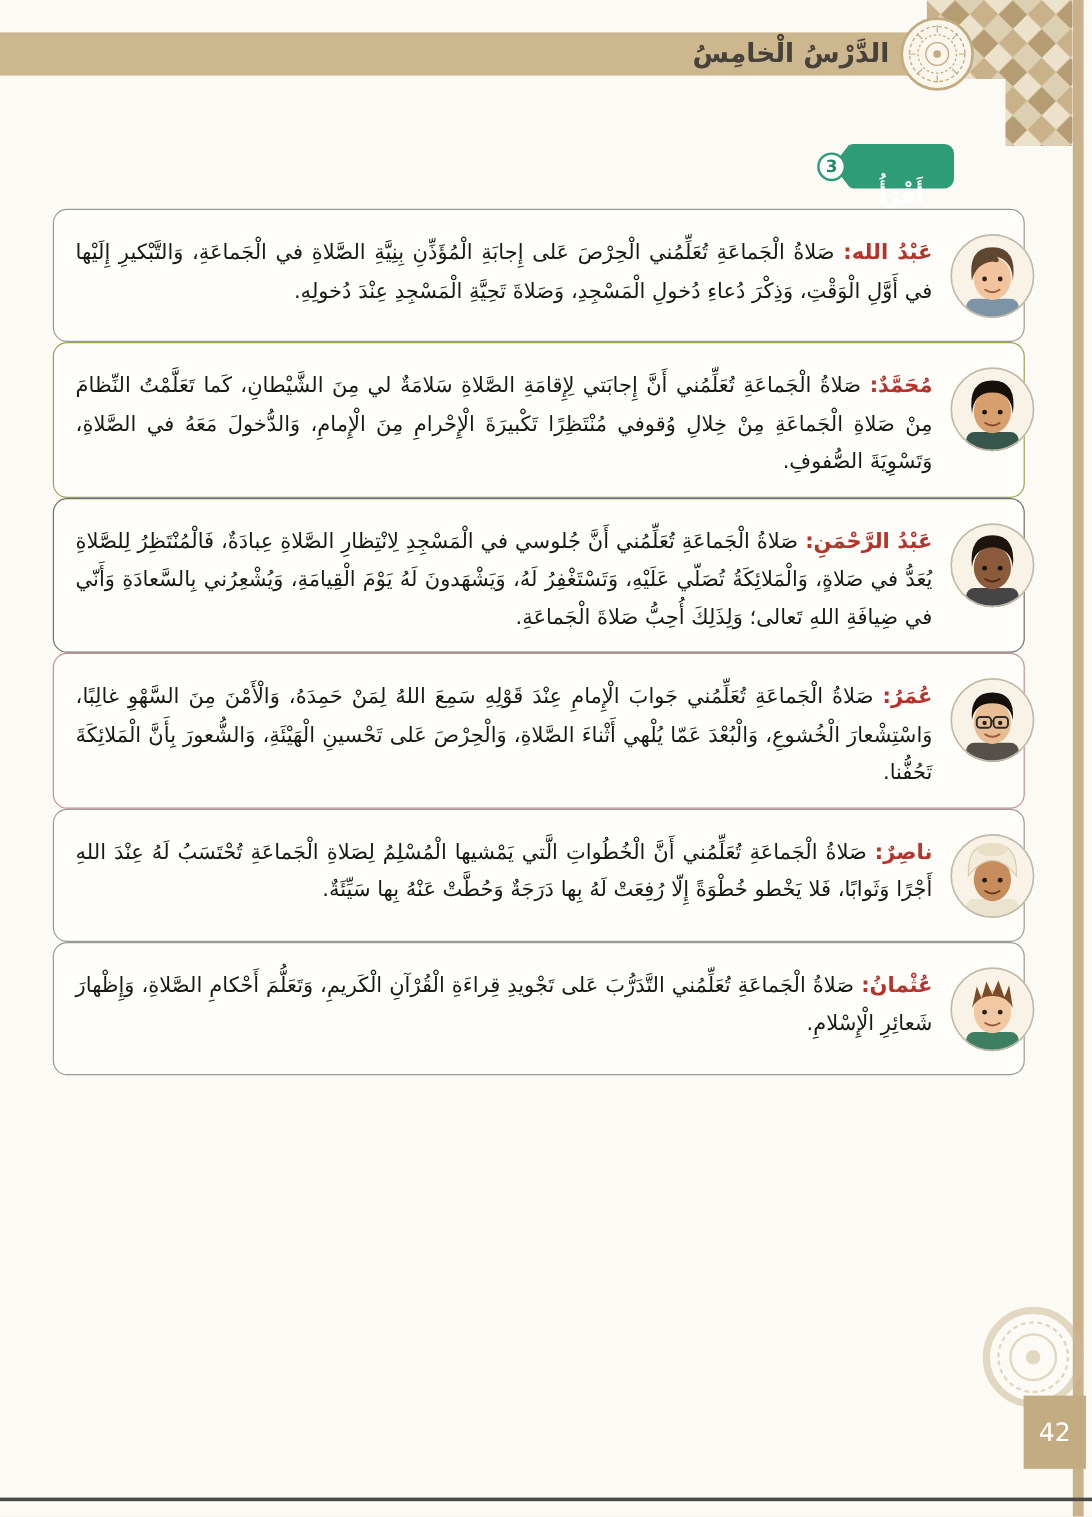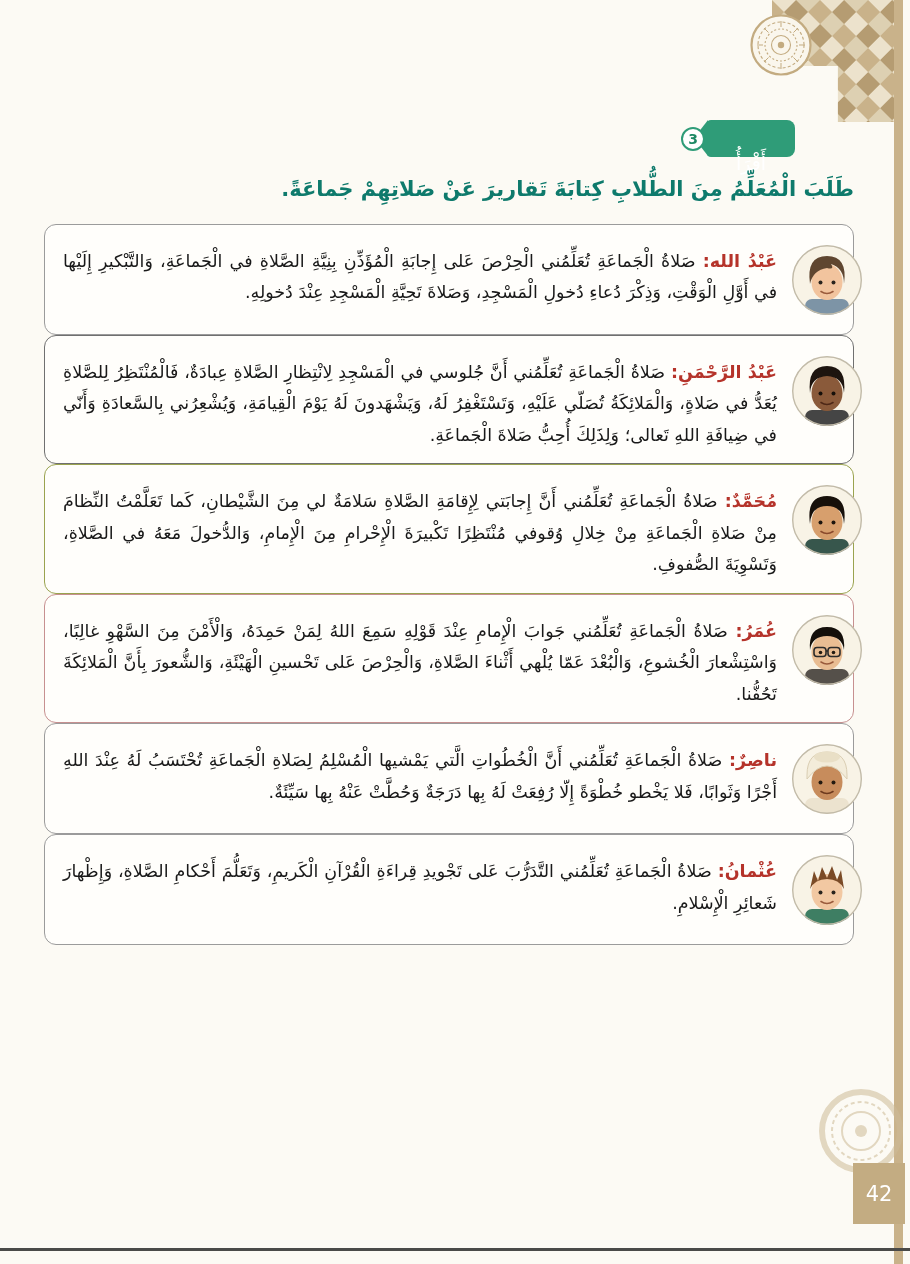--- a/index.html
+++ b/index.html
@@ -33,21 +33,21 @@
   .badge {
     position:absolute; top:120px; right:115px; width:88px; height:37px;
     background:#2f9c78; border-radius:4px 8px 8px 4px;
     display:flex; align-items:center; justify-content:center;
   }
   .badge::before {
     content:""; position:absolute; left:-13px; top:0;
     border-top:18.5px solid transparent; border-bottom:18.5px solid transparent;
     border-right:14px solid #2f9c78;
   }
-  .badge-label { color:#fff; font-size:19px; font-weight:normal; direction:rtl;margin-top:48px; }
+  .badge-label { color:#fff; font-size:19px; font-weight:bold; direction:rtl;margin-top:48px; }
   .badge-num {
     position:absolute; left:-26px; top:50%; transform:translateY(-50%);
     width:24px; height:24px; background:#fff; border:2px solid #2f9c78; border-radius:50%;
     color:#1f8a66; font-weight:bold; font-size:14px;
     display:flex; align-items:center; justify-content:center;
   }
 
   
   .content { position:absolute; top:174px; right:56px; left:44px; direction:rtl; }
   .instruction { color:#0e7a6c; font-size:21px; font-weight:bold; margin:0 0 18px; text-align:right; line-height:1.5; }
@@ -92,20 +92,23 @@
           <rect width="34" height="34" fill="#ece2cc"></rect>
           <rect width="17" height="17" fill="#c9b28a"></rect>
           <rect x="17" y="17" width="17" height="17" fill="#b59c72"></rect>
           <rect x="17" y="0" width="17" height="17" fill="#ddd0b2"></rect>
         </pattern>
       </defs>
       <rect width="122" height="122" fill="url(#diagp)"></rect>
     </svg>
   </div>
 
+  <div class="header-bar">
+    <span class="lesson-title">الدَّرْسُ الْخامِسُ</span>
+  </div>
 
   <div class="ornament-top">
     <svg width="62" height="62" viewBox="0 0 62 62">
       <circle cx="31" cy="31" r="29.5" fill="#faf6ec" stroke="#c3ab80" stroke-width="2.2"></circle>
       <circle cx="31" cy="31" r="23" fill="none" stroke="#c3ab80" stroke-width="1.1" stroke-dasharray="3 2.2"></circle>
       <circle cx="31" cy="31" r="16" fill="none" stroke="#c3ab80" stroke-width="1.1" stroke-dasharray="2 2"></circle>
       <circle cx="31" cy="31" r="9.5" fill="none" stroke="#c3ab80" stroke-width="1.1"></circle>
       <circle cx="31" cy="31" r="3.2" fill="#c3ab80"></circle>
       <g stroke="#c3ab80" stroke-width="1">
         <line x1="31" y1="7" x2="31" y2="13"></line>
@@ -120,21 +123,20 @@
     </svg>
   </div>
 
   <div class="badge">
     <span class="badge-num">3</span>
     <span class="badge-label">أَقْرَأُ</span>
   </div>
 
   <div class="content">
 
-    <p class="instruction">طَلَبَ الْمُعَلِّمُ مِنَ الطُّلابِ كِتابَةَ تَقاريرَ عَنْ صَلاتِهِمْ جَماعَةً.</p>
 
 
     <div class="bubble" style="border-color:#9b9b9b">
       <span class="avatar">
         <svg width="72" height="72" viewBox="0 0 72 72">
           <defs>
               <clipPath id="avc1">
                 <circle cx="36" cy="36" r="35"></circle>
               </clipPath>
             </defs>
@@ -147,20 +149,44 @@
               <circle cx="42.5" cy="38.5" r="2" fill="#2a241d"></circle>
             <path d="M30 47.5 Q36 51.5 42 47.5" stroke="#9a5b3c" stroke-width="1.6" fill="none" stroke-linecap="round"></path>
           </g>
           <circle cx="36" cy="36" r="34.3" fill="none" stroke="#c2bba9" stroke-width="1.4"></circle>
         </svg>
       </span>
       <span class="speaker-name">عَبْدُ الله:</span>
       <span>صَلاةُ الْجَماعَةِ تُعَلِّمُني الْحِرْصَ عَلى إِجابَةِ الْمُؤَذِّنِ بِنِيَّةِ الصَّلاةِ في الْجَماعَةِ، وَالتَّبْكيرِ إِلَيْها في أَوَّلِ الْوَقْتِ، وَذِكْرَ دُعاءِ دُخولِ الْمَسْجِدِ، وَصَلاةَ تَحِيَّةِ الْمَسْجِدِ عِنْدَ دُخولِهِ.</span>
     </div>
 
+    <div class="bubble" style="border-color:#9aa34f">
+      <span class="avatar">
+        <svg width="72" height="72" viewBox="0 0 72 72">
+          <defs>
+              <clipPath id="avc3">
+                <circle cx="36" cy="36" r="35"></circle>
+              </clipPath>
+            </defs>
+          <g clip-path="url(#avc3)">
+            <circle cx="36" cy="36" r="35" fill="#f8f3e6"></circle>
+            <rect x="14" y="55" width="44" height="18" rx="7" fill="#37564c"></rect>
+            <ellipse cx="36" cy="38" rx="15.5" ry="18" fill="#d79f6d"></ellipse>
+            <path d="M19 40 Q15 12 36 12 Q57 12 53 40 Q52 22 36 22 Q20 22 19 40 Z" fill="#17100a"></path>
+            <circle cx="29.5" cy="38.5" r="2" fill="#1d150e"></circle>
+              <circle cx="42.5" cy="38.5" r="2" fill="#1d150e"></circle>
+            <path d="M30 47.5 Q36 51.5 42 47.5" stroke="#8a4a2c" stroke-width="1.6" fill="none" stroke-linecap="round"></path>
+          </g>
+          <circle cx="36" cy="36" r="34.3" fill="none" stroke="#c2bba9" stroke-width="1.4"></circle>
+        </svg>
+      </span>
+      <span class="speaker-name">مُحَمَّدٌ:</span>
+      <span>صَلاةُ الْجَماعَةِ تُعَلِّمُني أَنَّ إِجابَتي لِإِقامَةِ الصَّلاةِ سَلامَةٌ لي مِنَ الشَّيْطانِ، كَما تَعَلَّمْتُ النِّظامَ مِنْ صَلاةِ الْجَماعَةِ مِنْ خِلالِ وُقوفي مُنْتَظِرًا تَكْبيرَةَ الْإِحْرامِ مِنَ الْإِمامِ، وَالدُّخولَ مَعَهُ في الصَّلاةِ، وَتَسْوِيَةَ الصُّفوفِ.</span>
+    </div>
+
     <div class="bubble" style="border-color:#707070">
       <span class="avatar">
         <svg width="72" height="72" viewBox="0 0 72 72">
           <defs>
               <clipPath id="avc2">
                 <circle cx="36" cy="36" r="35"></circle>
               </clipPath>
             </defs>
           <g clip-path="url(#avc2)">
             <circle cx="36" cy="36" r="35" fill="#f8f3e6"></circle>
@@ -169,44 +195,20 @@
             <path d="M19 38 Q16 11 36 11 Q56 11 53 38 Q52 22 36 21 Q20 22 19 38 Z" fill="#1d140e"></path>
             <circle cx="29.5" cy="38.5" r="2" fill="#16100a"></circle>
               <circle cx="42.5" cy="38.5" r="2" fill="#16100a"></circle>
             <path d="M30 47.5 Q36 51.5 42 47.5" stroke="#4e2817" stroke-width="1.6" fill="none" stroke-linecap="round"></path>
           </g>
           <circle cx="36" cy="36" r="34.3" fill="none" stroke="#c2bba9" stroke-width="1.4"></circle>
         </svg>
       </span>
       <span class="speaker-name">عَبْدُ الرَّحْمَنِ:</span>
       <span>صَلاةُ الْجَماعَةِ تُعَلِّمُني أَنَّ جُلوسي في الْمَسْجِدِ لِانْتِظارِ الصَّلاةِ عِبادَةٌ، فَالْمُنْتَظِرُ لِلصَّلاةِ يُعَدُّ في صَلاةٍ، وَالْمَلائِكَةُ تُصَلّي عَلَيْهِ، وَتَسْتَغْفِرُ لَهُ، وَيَشْهَدونَ لَهُ يَوْمَ الْقِيامَةِ، وَيُشْعِرُني بِالسَّعادَةِ وَأَنّي في ضِيافَةِ اللهِ تَعالى؛ وَلِذَلِكَ أُحِبُّ صَلاةَ الْجَماعَةِ.</span>
-    </div>
-
-    <div class="bubble" style="border-color:#9aa34f">
-      <span class="avatar">
-        <svg width="72" height="72" viewBox="0 0 72 72">
-          <defs>
-              <clipPath id="avc3">
-                <circle cx="36" cy="36" r="35"></circle>
-              </clipPath>
-            </defs>
-          <g clip-path="url(#avc3)">
-            <circle cx="36" cy="36" r="35" fill="#f8f3e6"></circle>
-            <rect x="14" y="55" width="44" height="18" rx="7" fill="#37564c"></rect>
-            <ellipse cx="36" cy="38" rx="15.5" ry="18" fill="#d79f6d"></ellipse>
-            <path d="M19 40 Q15 12 36 12 Q57 12 53 40 Q52 22 36 22 Q20 22 19 40 Z" fill="#17100a"></path>
-            <circle cx="29.5" cy="38.5" r="2" fill="#1d150e"></circle>
-              <circle cx="42.5" cy="38.5" r="2" fill="#1d150e"></circle>
-            <path d="M30 47.5 Q36 51.5 42 47.5" stroke="#8a4a2c" stroke-width="1.6" fill="none" stroke-linecap="round"></path>
-          </g>
-          <circle cx="36" cy="36" r="34.3" fill="none" stroke="#c2bba9" stroke-width="1.4"></circle>
-        </svg>
-      </span>
-      <span class="speaker-name">مُحَمَّدٌ:</span>
-      <span>صَلاةُ الْجَماعَةِ تُعَلِّمُني أَنَّ إِجابَتي لِإِقامَةِ الصَّلاةِ سَلامَةٌ لي مِنَ الشَّيْطانِ، كَما تَعَلَّمْتُ النِّظامَ مِنْ صَلاةِ الْجَماعَةِ مِنْ خِلالِ وُقوفي مُنْتَظِرًا تَكْبيرَةَ الْإِحْرامِ مِنَ الْإِمامِ، وَالدُّخولَ مَعَهُ في الصَّلاةِ، وَتَسْوِيَةَ الصُّفوفِ.</span>
     </div>
 
     <div class="bubble" style="border-color:#c79090">
       <span class="avatar">
         <svg width="72" height="72" viewBox="0 0 72 72">
           <defs>
               <clipPath id="avc4">
                 <circle cx="36" cy="36" r="35"></circle>
               </clipPath>
             </defs>

